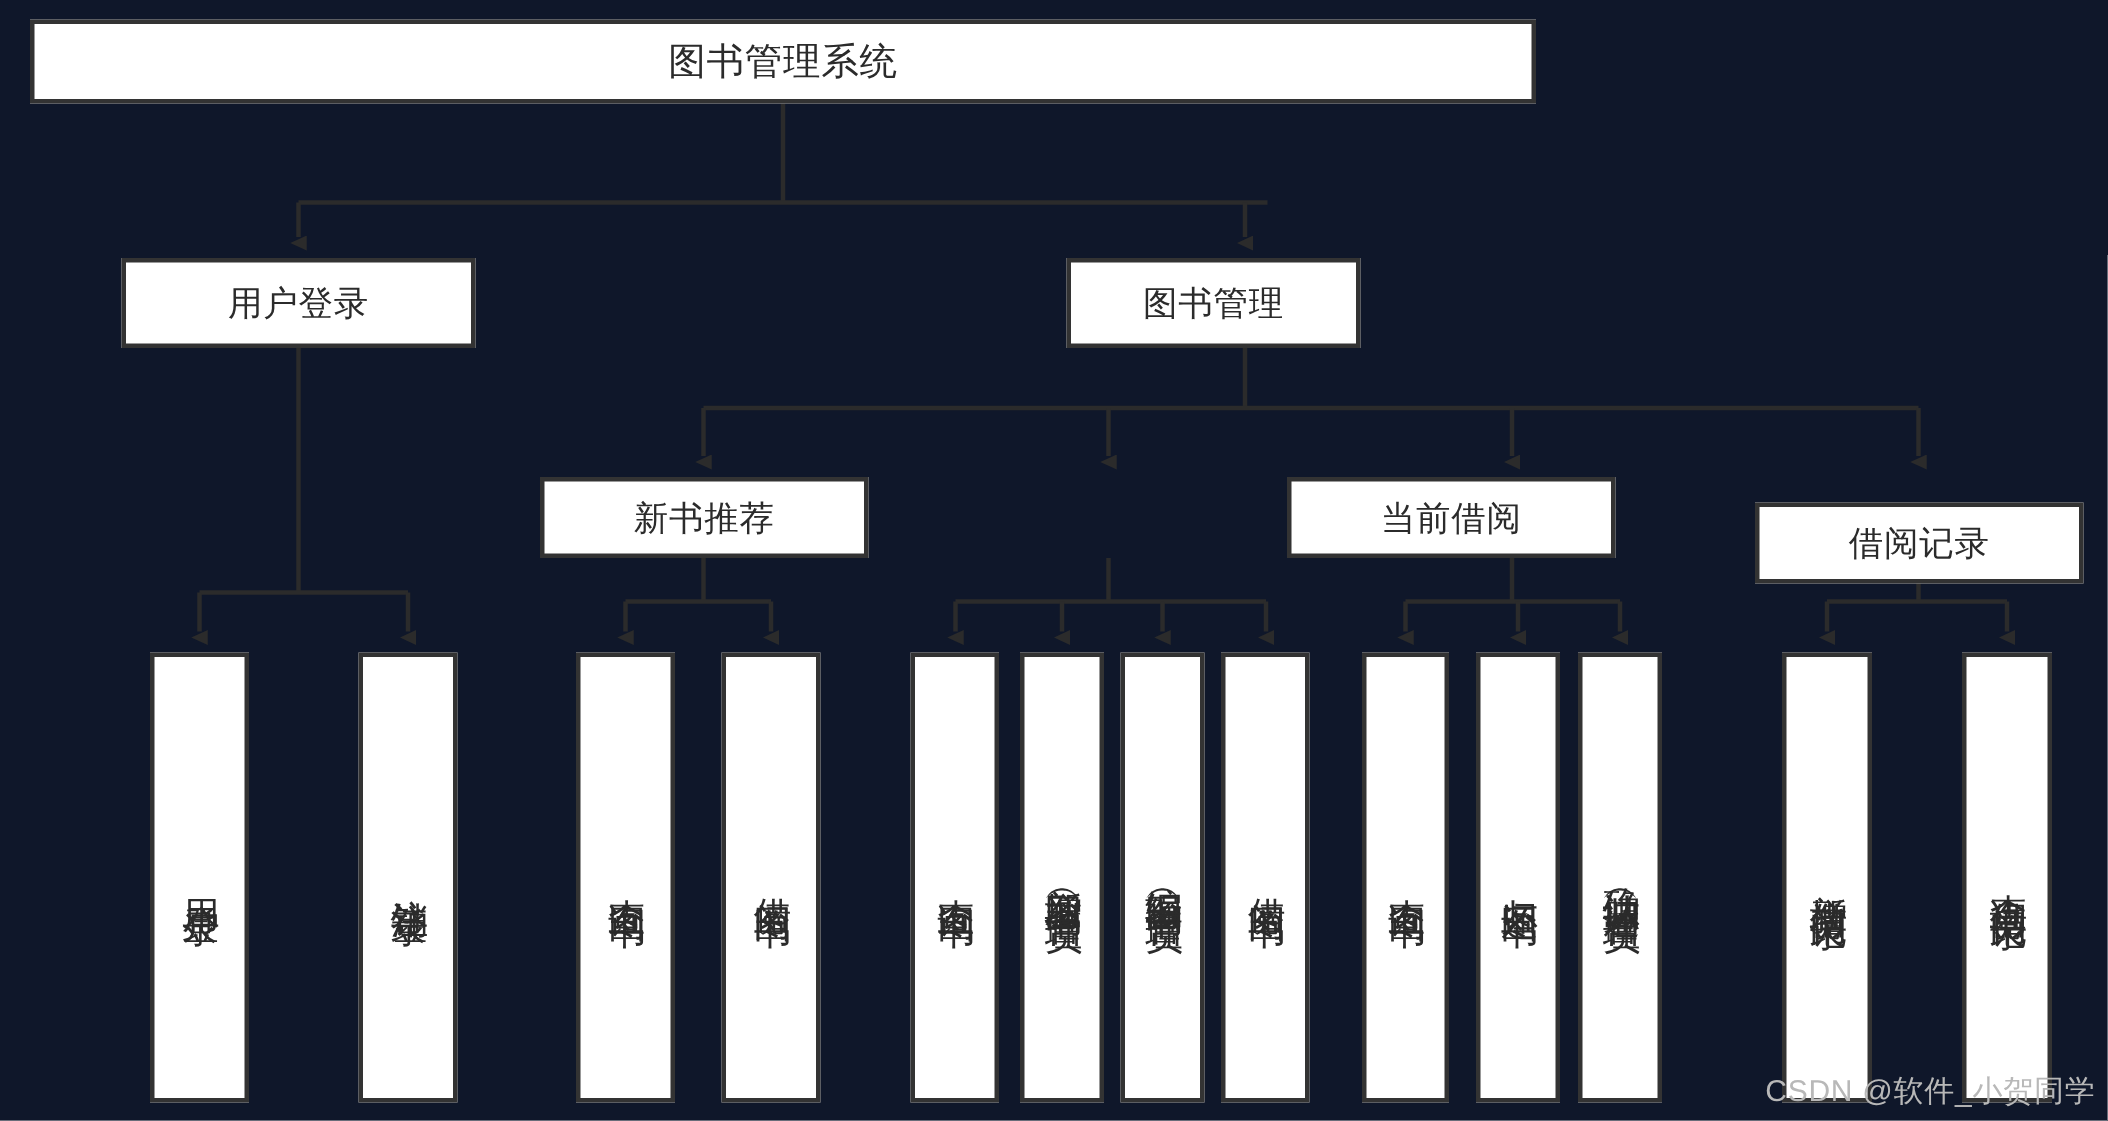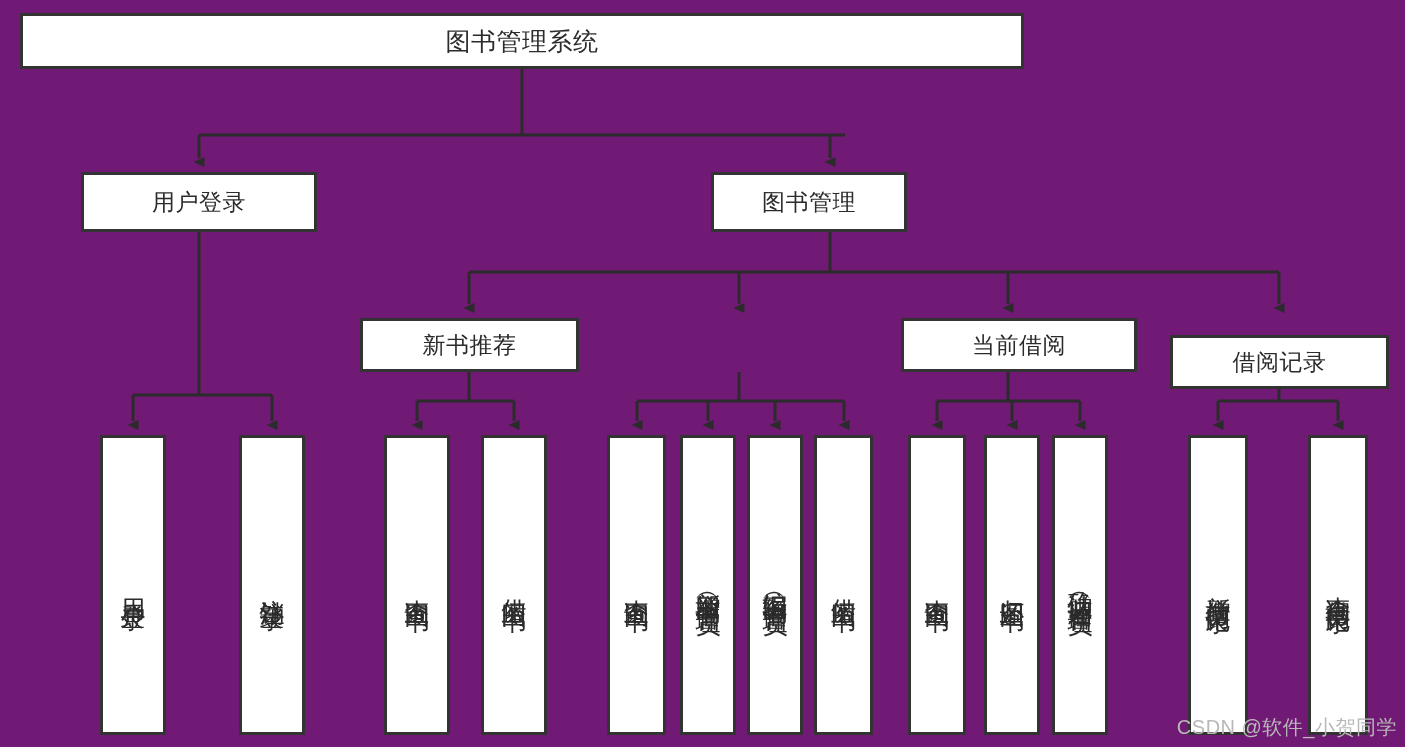--- a/index.html
+++ b/index.html
@@ -11,21 +11,21 @@
   body {
     width: 1405px;
     height: 747px;
     font-family: "Liberation Sans", "DejaVu Sans", sans-serif;
     overflow: hidden;
   }
   #diagram-root {
     position: relative;
     width: 1405px;
     height: 747px;
-    background: #701a75;
+    background: #0f172a;
   }
   svg#connectors {
     position: absolute;
     left: 0;
     top: 0;
     width: 1405px;
     height: 747px;
   }
   .node {
     position: absolute;
@@ -137,21 +137,21 @@
   <div class="node horizontal" style="left:81px; top:172px; width:236px; height:60px;">
     <span class="node-label">用户登录</span>
   </div>
   <div class="node horizontal" style="left:711px; top:172px; width:196px; height:60px;">
     <span class="node-label">图书管理</span>
   </div>
 
   <div class="node horizontal" style="left:360px; top:318px; width:219px; height:54px;">
     <span class="node-label">新书推荐</span>
   </div>
-  <div class="node horizontal" style="left:901px; top:318px; width:236px; height:54px;align-items:center;">
+  <div class="node horizontal" style="left:858px; top:318px; width:219px; height:54px;align-items:center;">
     <span class="node-label">当前借阅</span>
   </div>
   <div class="node horizontal" style="left:1170px; top:335px; width:219px; height:54px;">
     <span class="node-label">借阅记录</span>
   </div>
 
   <div class="node vertical" style="left:100px; top:435px; width:66px; height:300px;">
     <span class="node-label">用户登录</span>
   </div>
   <div class="node vertical" style="left:239px; top:435px; width:66px; height:300px;">

